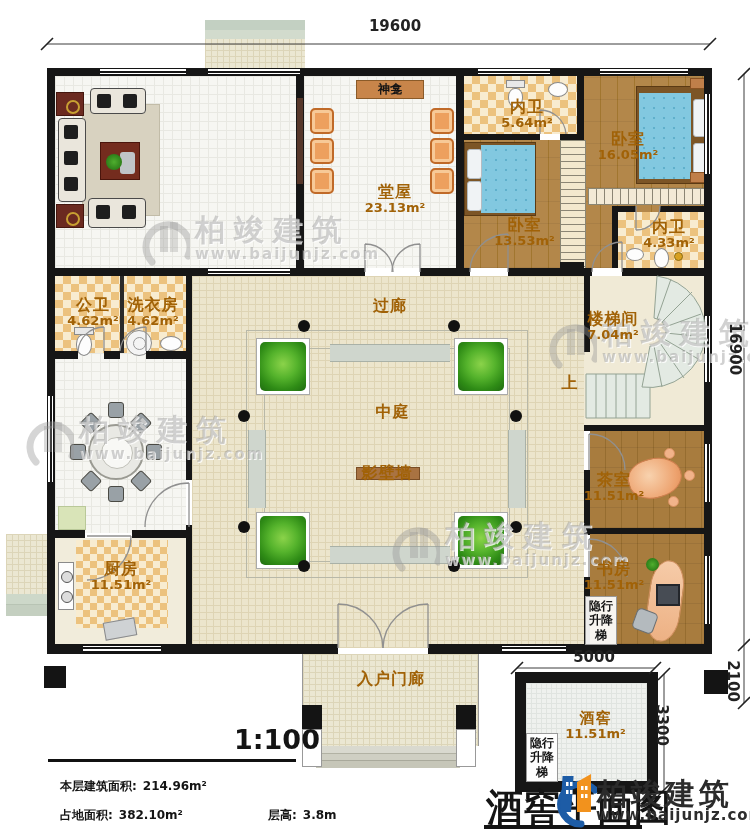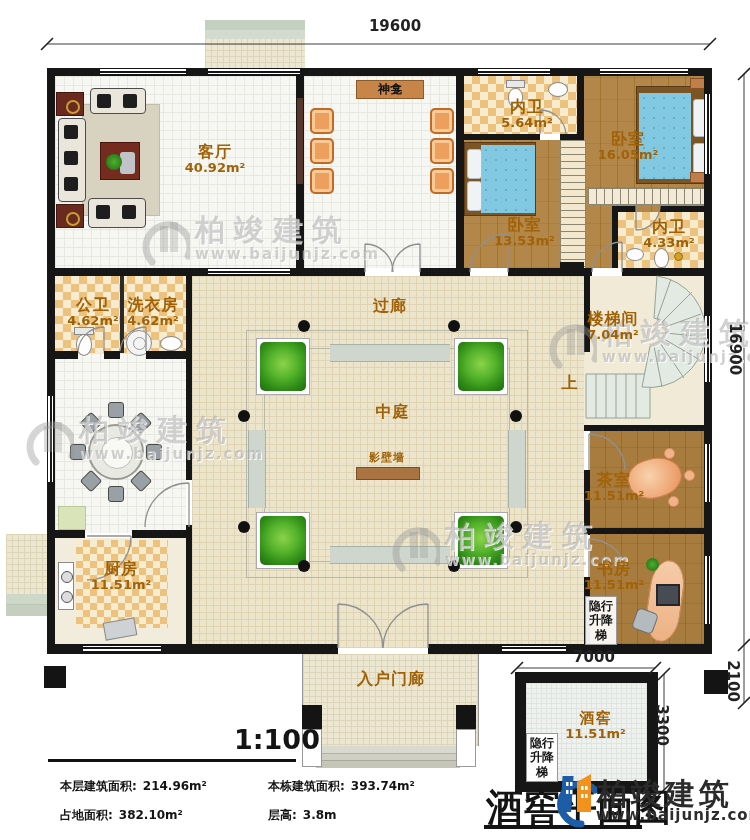--- a/index.html
+++ b/index.html
@@ -332,23 +332,23 @@
       <path d="M738,80 L750,68"></path>
         <path d="M738,651 L750,639"></path>
         <path d="M738,709 L750,697"></path>
       <path d="M511,674 L523,662"></path>
         <path d="M649,674 L661,662"></path>
       <path d="M658,680 L670,668"></path>
         <path d="M658,796 L670,784"></path>
     </g>
   </svg>
 
-  <div class="rlabel" style="left:165px;top:143px;width:100px;">
-    <div class="nm">客厅</div>
-    <div class="ar">40.92m²</div>
+  <div class="rlabel" style="left:345px;top:183px;width:100px;">
+    <div class="nm">堂屋</div>
+    <div class="ar">23.13m²</div>
   </div>
   <div class="rlabel" style="left:487px;top:98px;width:80px;">
     <div class="nm">内卫</div>
     <div class="ar">5.64m²</div>
   </div>
   <div class="rlabel" style="left:583px;top:130px;width:90px;">
     <div class="nm">卧室</div>
     <div class="ar">16.05m²</div>
   </div>
   <div class="rlabel" style="left:477px;top:216px;width:95px;">
@@ -367,21 +367,21 @@
     <div class="nm">洗衣房</div>
     <div class="ar">4.62m²</div>
   </div>
   <div class="rlabel" style="left:355px;top:297px;width:70px;">
     <div class="nm">过廊</div>
   </div>
   <div class="rlabel" style="left:355px;top:403px;width:75px;">
     <div class="nm">中庭</div>
   </div>
   <div class="rlabel" style="left:356px;top:452px;width:62px;">
-    <div class="nm" style="font-size:11px;">影壁墙</div>
+    <div class="nm" style="font-size:16px;margin-top:12px;">影壁墙</div>
   </div>
   <div class="rlabel" style="left:573px;top:310px;width:80px;">
     <div class="nm">楼梯间</div>
     <div class="ar">7.04m²</div>
   </div>
   <div class="rlabel" style="left:558px;top:374px;width:24px;">
     <div class="nm">上</div>
   </div>
   <div class="rlabel" style="left:575px;top:471px;width:78px;">
     <div class="nm">茶室</div>
@@ -400,21 +400,21 @@
     <div class="nm">入户门廊</div>
   </div>
   <div class="rlabel" style="left:553px;top:710px;width:85px;">
     <div class="nm" style="font-size:15px;text-align:right;">酒窖</div>
     <div class="ar">11.51m²</div>
   </div>
   <div class="liftbox" style="left:526px;top:733px;">隐行升降梯</div>
 
   <div class="dim" style="left:350px;top:17px;width:90px;">19600</div>
   <div class="dim rot" style="left:703px;top:340px;width:64px;">16900</div>
-  <div class="dim" style="left:562px;top:648px;width:64px;">7000</div>
+  <div class="dim" style="left:562px;top:648px;width:64px;">5000</div>
   <div class="dim rot" style="left:632px;top:716px;width:60px;">3300</div>
   <div class="dim rot" style="left:703px;top:672px;width:60px;">2100</div>
 
   <div class="wm" style="left:138px;top:212px;">
     <svg width="52" height="56">
         <path d="M14,50 A22,22 0 1 1 50,44" stroke="rgba(150,150,150,.4)" stroke-width="7" fill="none" stroke-linecap="round"></path>
         <rect x="22" y="14" width="8" height="26" fill="rgba(150,150,150,.35)"></rect>
         <rect x="32" y="10" width="8" height="30" fill="rgba(150,150,150,.3)"></rect>
       </svg>
     <div>
@@ -453,23 +453,20 @@
     <div>
         <div class="wm-cn">柏竣建筑</div>
         <div class="wm-url">www.baijunjz.com</div>
       </div>
   </div>
 
   <div class="tb-scale">1:100</div>
   <div class="tb-line"></div>
   <div class="stat" style="left:60px;top:778px;">
     <span>本层建筑面积:</span><span class="vl">214.96m²</span>
-  </div>
-  <div class="stat" style="left:268px;top:778px;">
-    <span>本栋建筑面积:</span><span class="vl">393.74m²</span>
   </div>
   <div class="stat" style="left:60px;top:807px;">
     <span>占地面积:</span><span class="vl">382.10m²</span>
   </div>
   <div class="stat" style="left:268px;top:807px;">
     <span>层高:</span><span class="vl">3.8m</span>
   </div>
 
   <div class="cellartitle">酒窖平面图</div>
   <div class="cellarline"></div>

